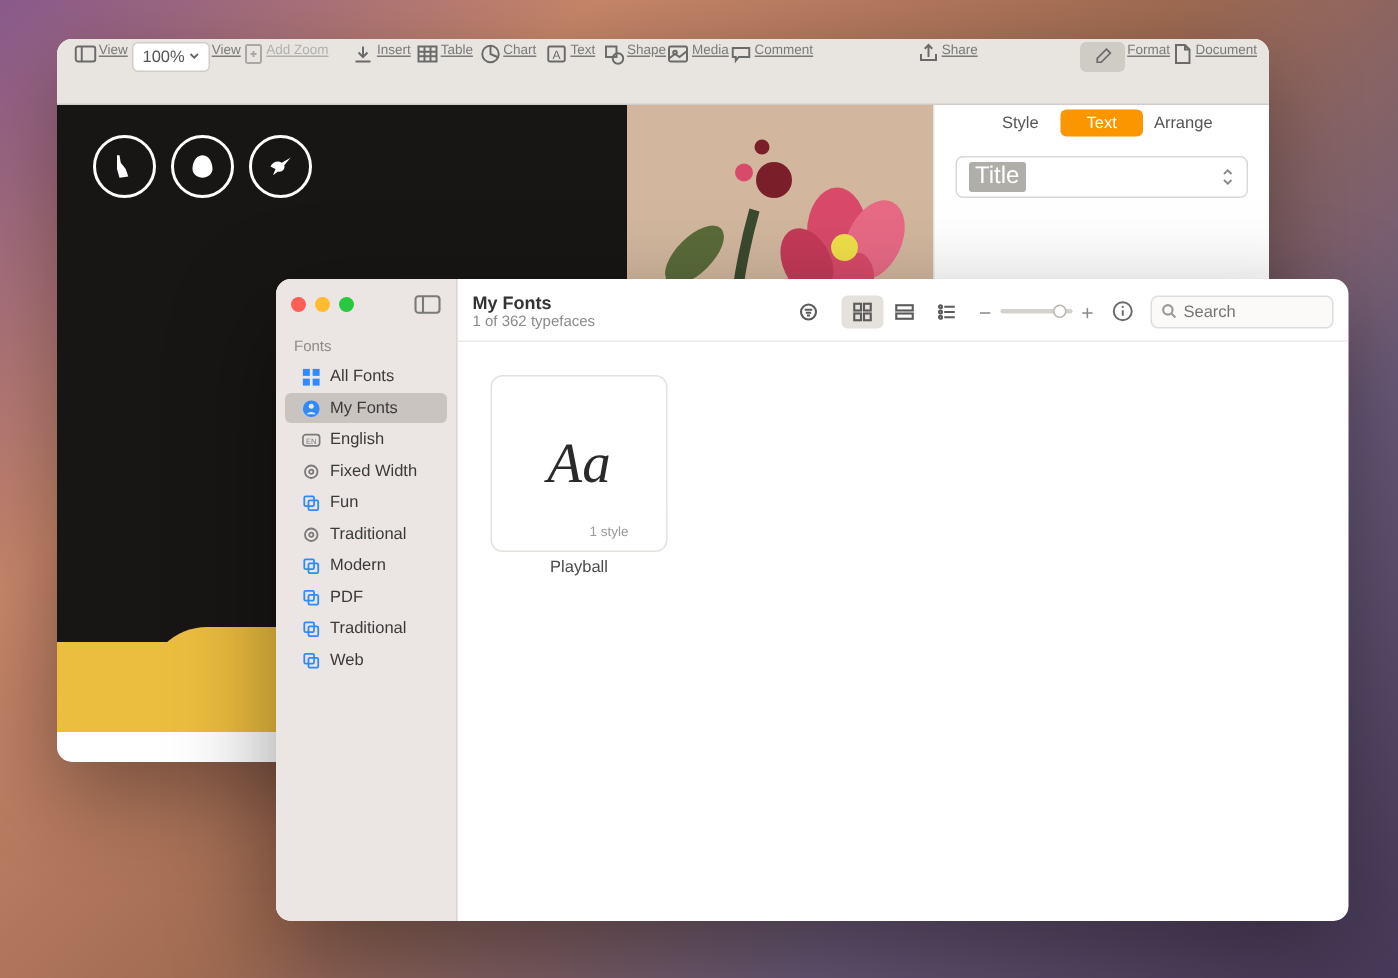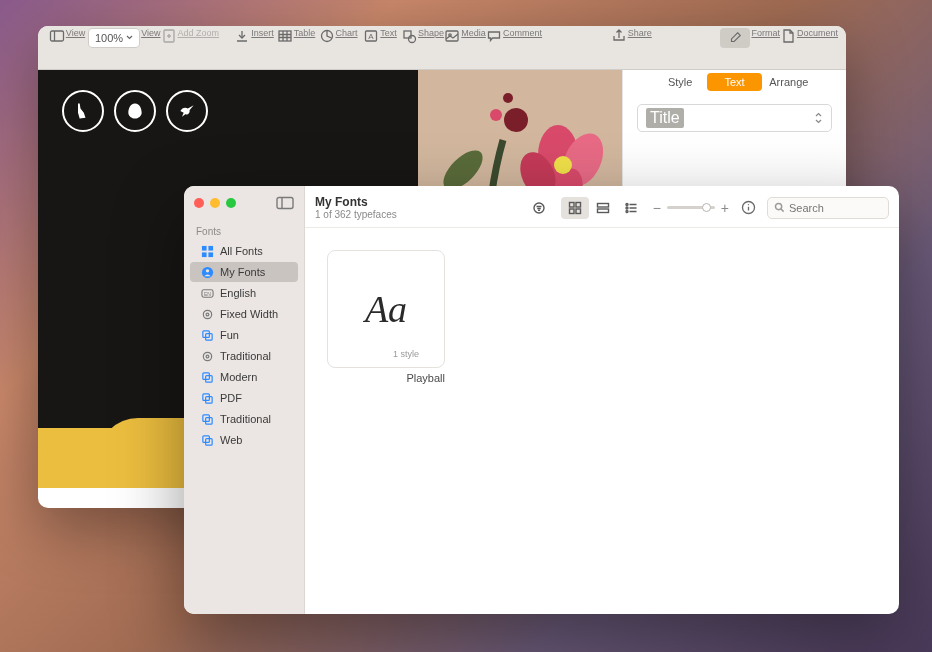--- a/index.html
+++ b/index.html
@@ -192,21 +192,21 @@
     }
     .fb-search svg{width:11px;height:11px; stroke:#9a9a9a; fill:none; stroke-width:1.6;}
     .fb-search input { border:none; outline:none; font-size:11px; width:90px; background:transparent; color:#333;}
     .fb-grid { flex:1; padding:22px; display:flex; align-content:flex-start; flex-wrap:wrap; gap:16px;}
     .font-card {
       width:118px; height:118px; border:1px solid #e5e2de; border-radius:8px; background:#fff;
       display:flex; flex-direction:column; align-items:center; justify-content:center; position:relative;
     }
     .font-card .sample { font-size:38px; font-style:italic; font-family: "Brush Script MT", cursive; color:#2a2a2a;}
     .font-card .styles { position:absolute; bottom:8px; font-size:9px; color:#9a9a9a;margin-left:40px;}
-    .font-name { font-size:11px; color:#4a4a4a; text-align:right; width:118px; margin-top:4px;}
+    .font-name { font-size:11px; color:#4a4a4a; text-align:center; width:118px; margin-top:4px;}
   </style>
 </head>
 <body>
 
 <div class="pages-window">
 
   <div class="pages-toolbar">
     <div class="tb-item">
       <span class="tb-icon">
           <svg viewBox="0 0 16 16">

